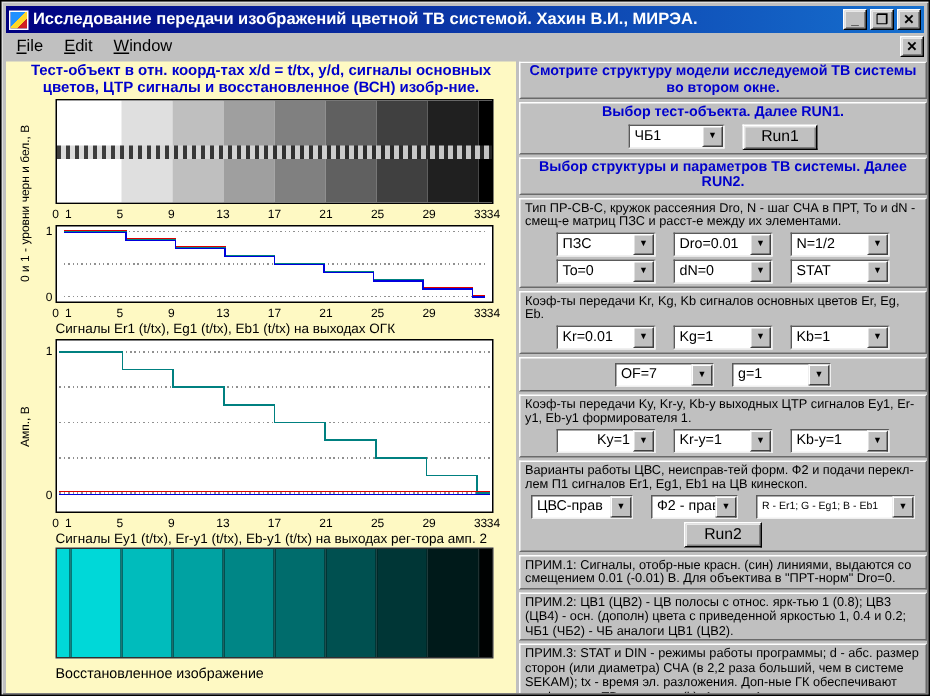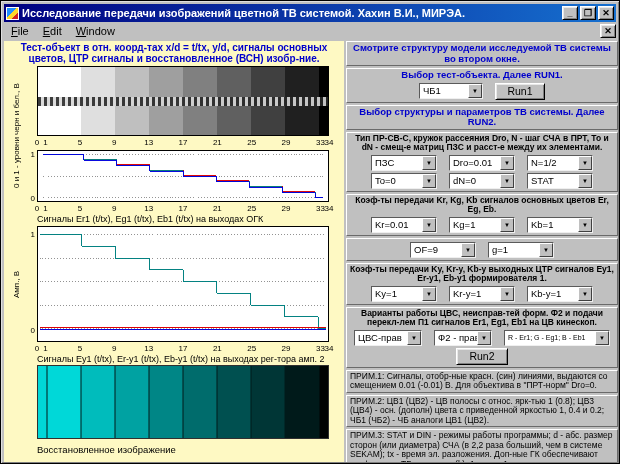--- a/index.html
+++ b/index.html
@@ -42,21 +42,21 @@
   .vlab{position:absolute;writing-mode:vertical-rl;transform:rotate(180deg);font-size:8px;color:#000;
         text-align:center;white-space:nowrap}
   #vlab1{left:8px;top:25px;height:140px}
   #vlab2{left:8px;top:185px;height:116px}
   .ylab{position:absolute;font-size:8px;color:#000;transform:translate(-100%,-50%)}
   
   .right-panel{position:absolute;left:345px;top:40px;width:272px;height:421px;display:flex;
                flex-direction:column;gap:2px;overflow:hidden}
   .rbox{border:1px solid;border-color:#fff #6a6a6a #6a6a6a #fff;background:#c0c0c0;padding:1px 3px}
   .rbox.blue .rtext{font-size:9.5px;line-height:10.5px;color:#0000cc;font-weight:bold;text-align:center}
-  .rbox.black .rtext{font-size:8.5px;line-height:9.5px;color:#000;font-weight:bold;text-align:center}
+  .rbox.black .rtext{font-size:8.5px;line-height:9.5px;color:#000;font-weight:normal;}
   .rbox.note{font-size:8.5px;line-height:9.5px;color:#000;text-align:left}
   .crow{display:flex;justify-content:center;align-items:center;gap:12px;margin:2px 0 1px}
   .combo{height:16px;background:#fff;border:1px solid;border-color:#5a5a5a #efefef #efefef #5a5a5a;
          display:flex;align-items:stretch;flex:none}
   .cval{flex:1;font-size:9.5px;line-height:14px;padding-left:3px;white-space:nowrap;overflow:hidden;color:#000}
   .cval.small{font-size:7px}
   .carrow{width:14px;flex:none;background:#c0c0c0;border:1px solid;border-color:#fff #404040 #404040 #fff;
           font-size:6px;display:flex;align-items:center;justify-content:center;color:#000}
   .runbtn{height:17px;background:#c0c0c0;border:1px solid;border-color:#fff #000 #000 #fff;
           box-shadow:inset 1px 1px 0 #e8e8e8,inset -1px -1px 0 #808080;
@@ -258,33 +258,33 @@
           </div>
           <div class="combo" style="width: 66px;">
             <span class="cval">Kb=1</span>
             <span class="carrow">▼</span>
           </div>
         </div>
       </div>
       <div class="rbox black">
         <div class="crow">
           <div class="combo" style="width: 66px;">
-            <span class="cval">OF=9</span>
+            <span class="cval">OF=7</span>
             <span class="carrow">▼</span>
           </div>
           <div class="combo" style="width: 66px;">
             <span class="cval">g=1</span>
             <span class="carrow">▼</span>
           </div>
         </div>
       </div>
       <div class="rbox black">
         <div class="rtext">Коэф-ты передачи Ky, Kr-y, Kb-y выходных ЦТР сигналов Ey1, Er-y1, Eb-y1 формирователя 1.</div>
         <div class="crow">
-          <div class="combo" style="width: 66px;">
+          <div class="combo" style="width: 66px; padding-left: 23px;">
             <span class="cval">Ky=1</span>
             <span class="carrow">▼</span>
           </div>
           <div class="combo" style="width: 66px;">
             <span class="cval">Kr-y=1</span>
             <span class="carrow">▼</span>
           </div>
           <div class="combo" style="width: 66px;">
             <span class="cval">Kb-y=1</span>
             <span class="carrow">▼</span>

